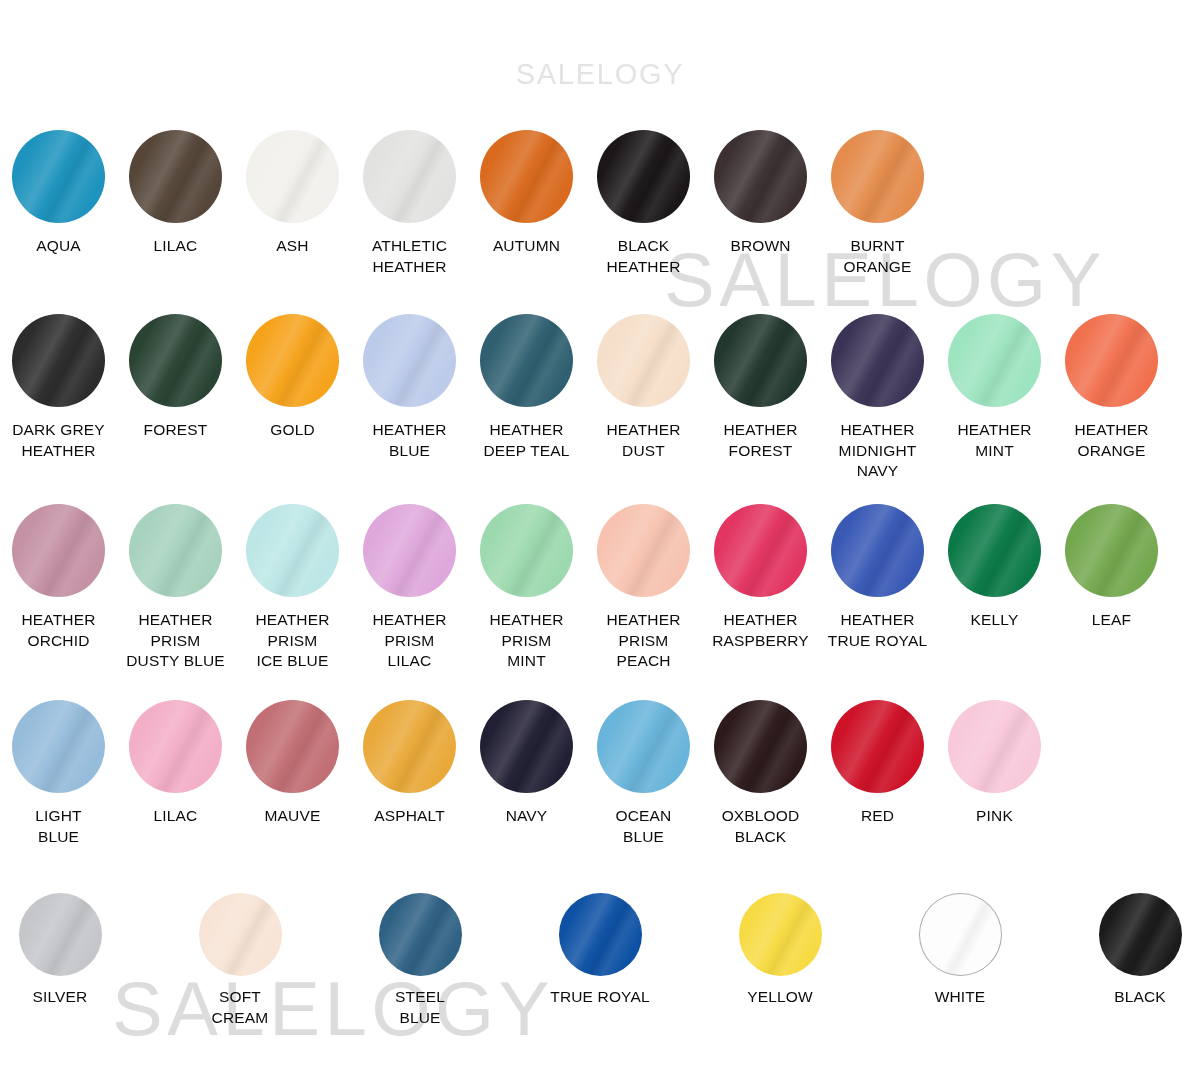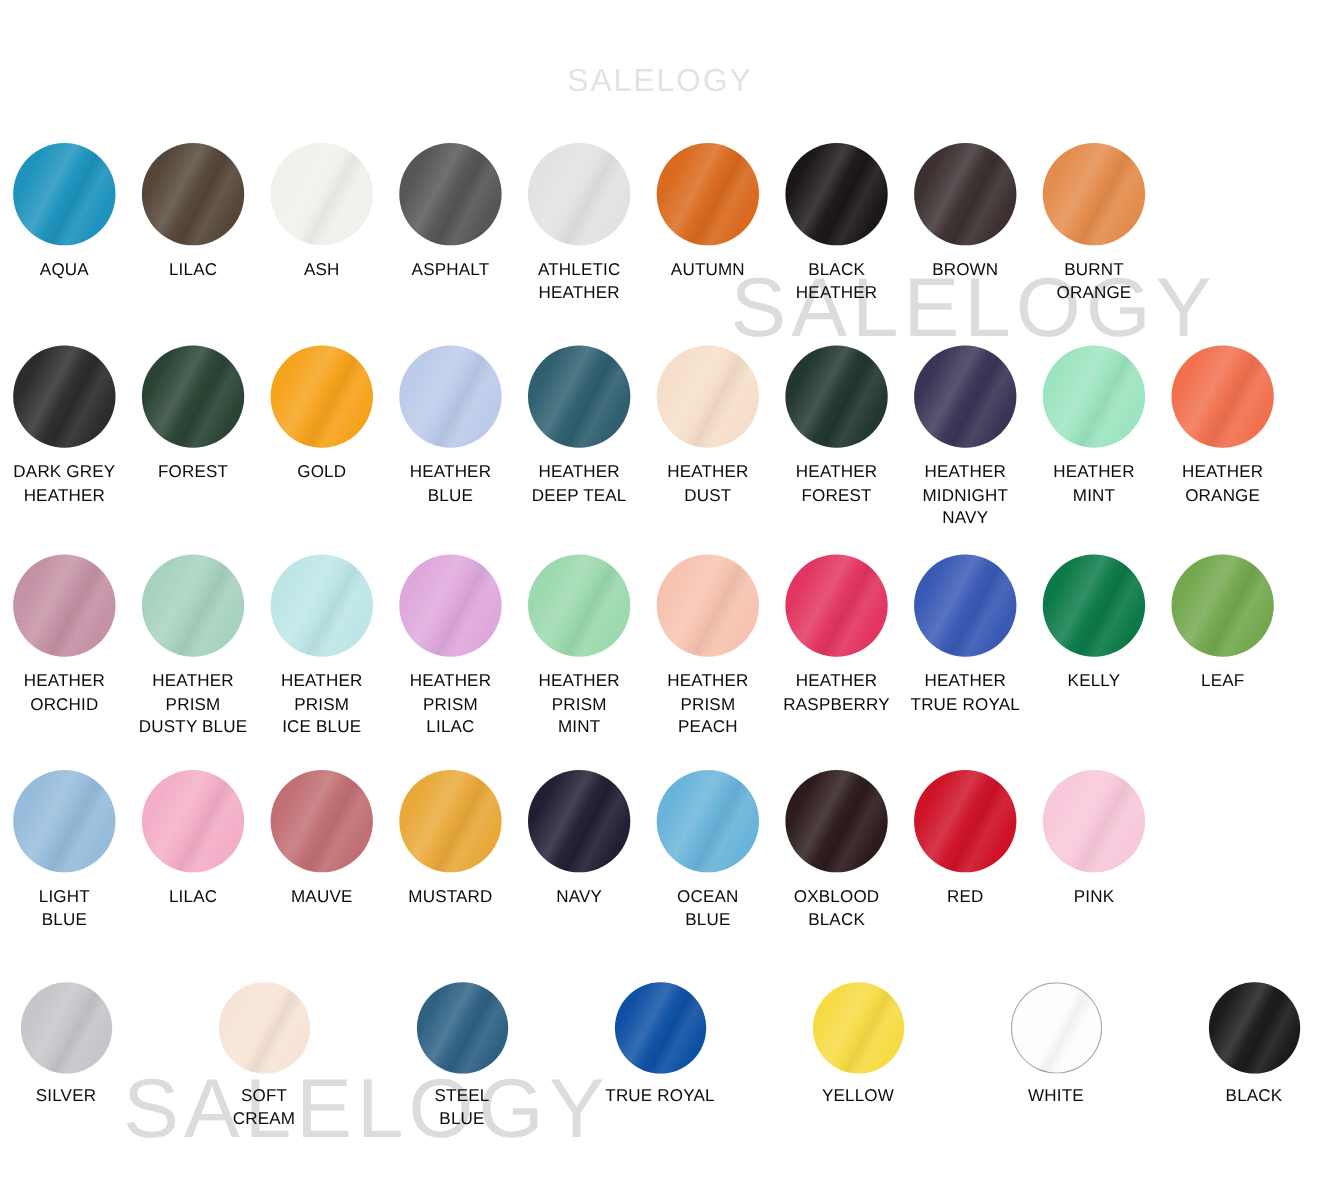--- a/index.html
+++ b/index.html
@@ -140,26 +140,20 @@
         <div class="label">LILAC</div>
       </div>
       <div class="swatch-cell">
         <div class="dot-wrap">
           <div class="dot" title="ASH" style="background: rgb(241, 240, 236);"></div>
         </div>
         <div class="label">ASH</div>
       </div>
       <div class="swatch-cell">
         <div class="dot-wrap">
-          <div class="dot" title="ASPHALT" style="background: rgb(86, 86, 86);"></div>
-        </div>
-        <div class="label">ASPHALT</div>
-      </div>
-      <div class="swatch-cell">
-        <div class="dot-wrap">
           <div class="dot" title="ATHLETIC HEATHER" style="background: rgb(226, 226, 225);"></div>
         </div>
         <div class="label">ATHLETIC
 HEATHER</div>
       </div>
       <div class="swatch-cell">
         <div class="dot-wrap">
           <div class="dot" title="AUTUMN" style="background: rgb(217, 106, 30);"></div>
         </div>
         <div class="label">AUTUMN</div>
@@ -348,21 +342,21 @@
       <div class="swatch-cell">
         <div class="dot-wrap">
           <div class="dot" title="MAUVE" style="background: rgb(193, 111, 116);"></div>
         </div>
         <div class="label">MAUVE</div>
       </div>
       <div class="swatch-cell">
         <div class="dot-wrap">
           <div class="dot" title="MUSTARD" style="background: rgb(233, 169, 58);"></div>
         </div>
-        <div class="label">MUSTARD</div>
+        <div class="label">ASPHALT</div>
       </div>
       <div class="swatch-cell">
         <div class="dot-wrap">
           <div class="dot" title="NAVY" style="background: rgb(33, 31, 51);"></div>
         </div>
         <div class="label">NAVY</div>
       </div>
       <div class="swatch-cell">
         <div class="dot-wrap">
           <div class="dot" title="OCEAN BLUE" style="background: rgb(105, 180, 218);"></div>

